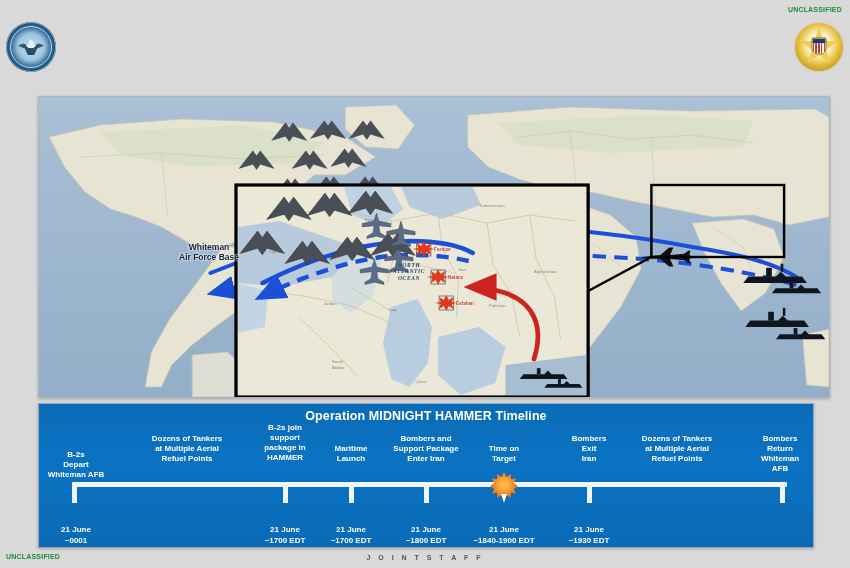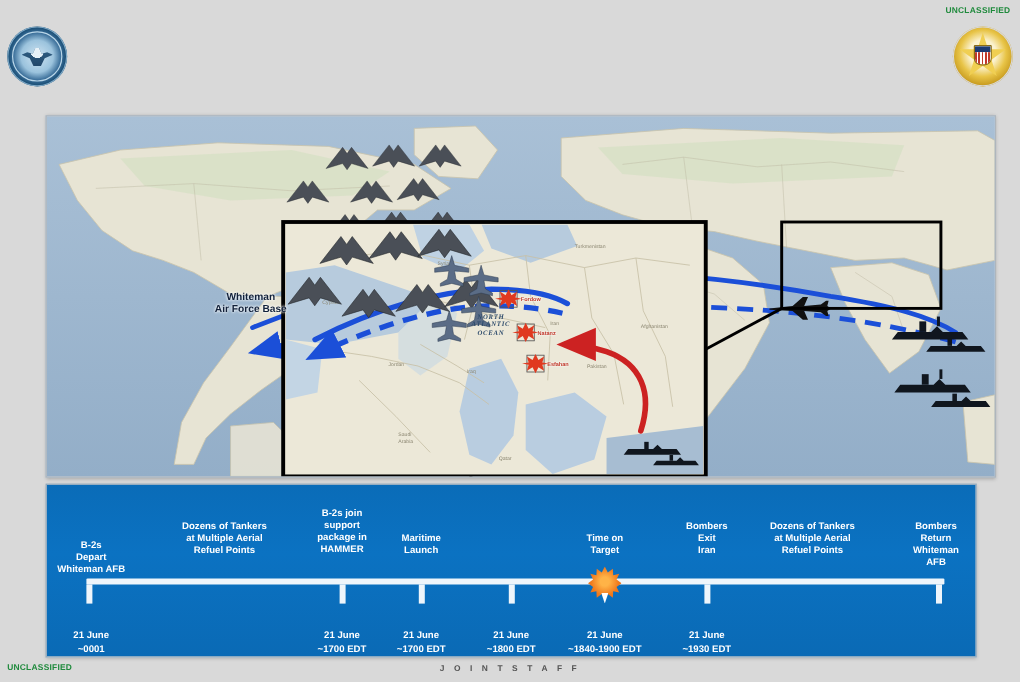--- a/index.html
+++ b/index.html
@@ -352,20 +352,21 @@
     <div class="maplabel lbl-natlantic" style="white-space:pre-line">NORTH
 ATLANTIC
 OCEAN</div>
 
     <div class="tgt-label" style="left:395px;top:150px">Fordow</div>
     <div class="tgt-label" style="left:409px;top:178px">Natanz</div>
     <div class="tgt-label" style="left:417px;top:204px">Esfahan</div>
   </div>
 
   <div class="tl">
+    <div class="tl-title">Operation MIDNIGHT HAMMER Timeline</div>
     <div class="tl-axis"></div>
 
     <div class="tick" style="left:33px"></div>
     <div class="tick" style="left:244px"></div>
     <div class="tick" style="left:310px"></div>
     <div class="tick" style="left:385px"></div>
     <div class="tick" style="left:548px"></div>
     <div class="tick" style="left:741px"></div>
 
     <div class="burst" style="left:465px"></div>
@@ -376,20 +377,23 @@
 Whiteman AFB</div>
     <div class="ev-top" style="left:148px;top:30px">Dozens of Tankers
 at Multiple Aerial
 Refuel Points</div>
     <div class="ev-top" style="left:246px;top:19px">B-2s join
 support
 package in
 HAMMER</div>
     <div class="ev-top" style="left:312px;top:40px">Maritime
 Launch</div>
+    <div class="ev-top" style="left:387px;top:30px">Bombers and
+Support Package
+Enter Iran</div>
     <div class="ev-top" style="left:465px;top:40px">Time on
 Target</div>
     <div class="ev-top" style="left:550px;top:30px">Bombers
 Exit
 Iran</div>
     <div class="ev-top" style="left:638px;top:30px">Dozens of Tankers
 at Multiple Aerial
 Refuel Points</div>
     <div class="ev-top" style="left:741px;top:30px">Bombers
 Return

